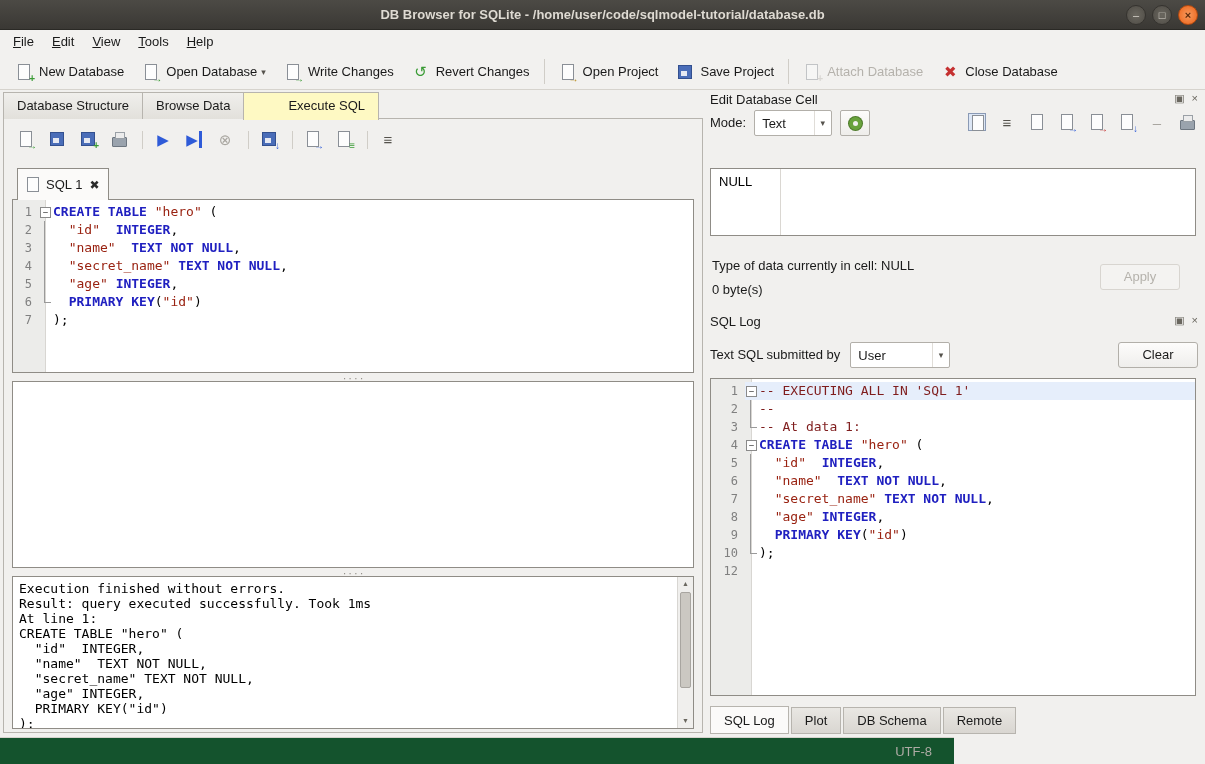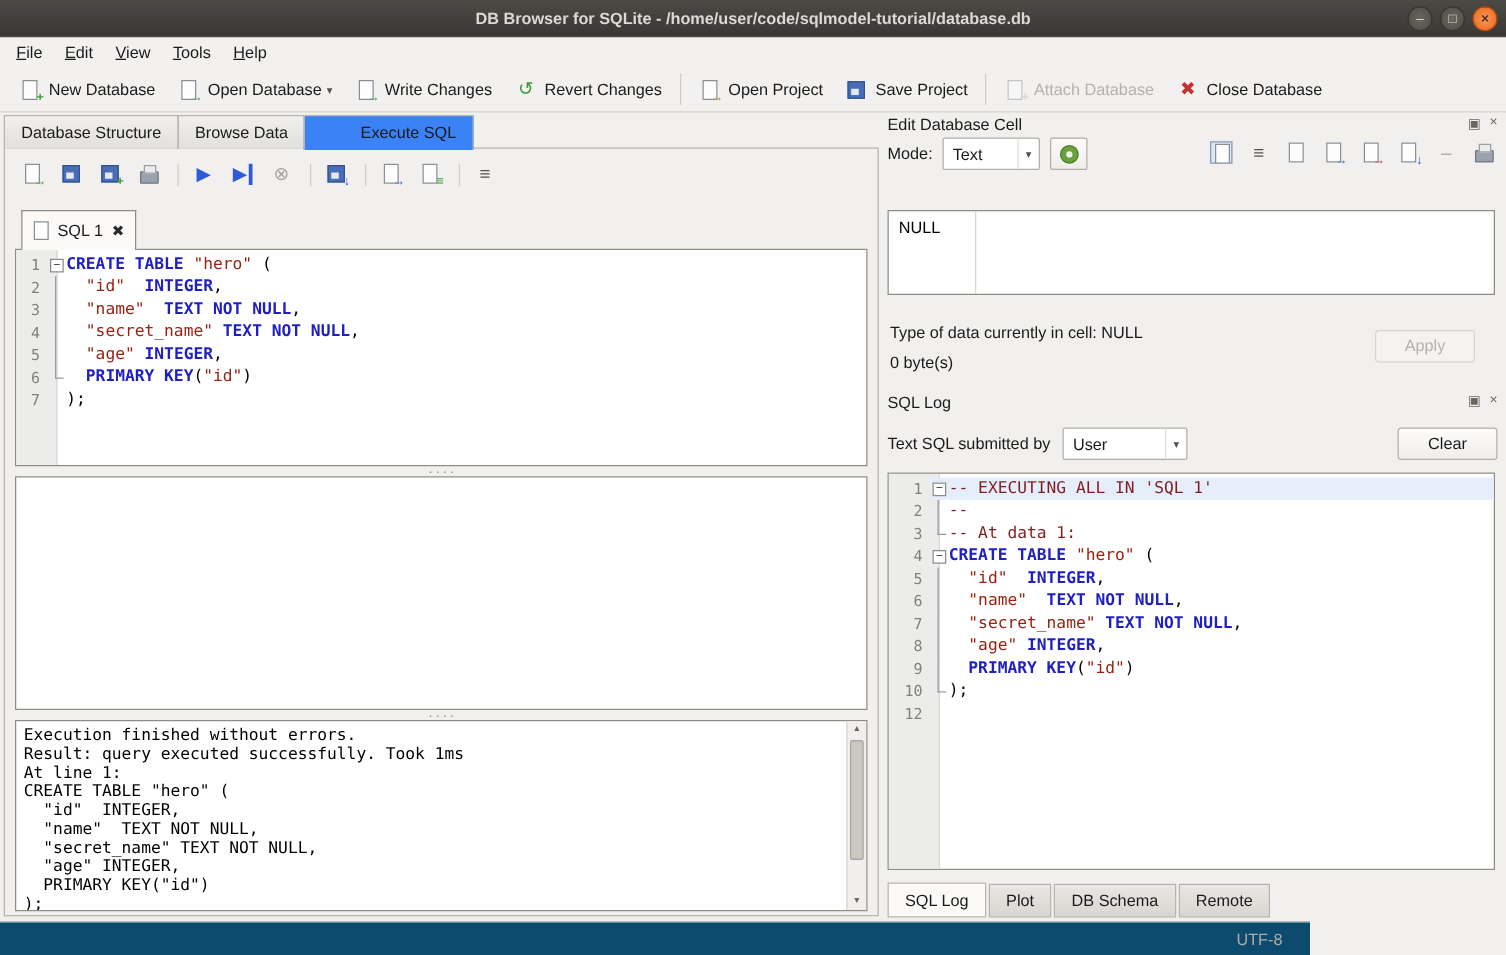--- a/index.html
+++ b/index.html
@@ -46,21 +46,21 @@
   .tbi .g { position:absolute; right:-2px; bottom:-3px; font-size:10px; font-weight:bold; line-height:1; z-index:2; }
   .tbi.big { line-height:18px; }
   .tbi.big .g { position:static; font-size:15px; font-weight:normal; line-height:18px; }
   .tbi.bar .g { border-right:3px solid #2f5bd8; padding-right:1px; }
   .tbi.framed { border:1px solid #8a9ab5; background:#dce6f5; }
 
   
   .main-tabs { position:absolute; left:3px; top:92px; height:27px; display:flex; z-index:3; }
   .mtab { padding:5px 13px; border:1px solid #b7b4ae; border-bottom:none;
       background:linear-gradient(#f0efec,#e2e0db); margin-right:-1px; line-height:16px; }
-  .mtab.active { background:#3b82f6; position:relative; z-index:4; height:28px;padding-left:44px; }
+  .mtab.active { background:#fef9c3; position:relative; z-index:4; height:28px;padding-left:44px; }
 
   
   .left-panel { position:absolute; left:3px; top:118px; width:700px; height:615px;
       background:#f1f0ee; border:1px solid #b7b4ae; }
   .sqlbar { position:absolute; left:8px; top:7px; height:28px; display:flex; align-items:center; }
   .sqlico { padding:3px 5px; margin-right:3px; border-radius:2px; }
   .sql-sep { width:1px; height:18px; background:#d0cdc7; margin:0 6px; }
 
   .sqltab { position:absolute; left:13px; top:49px; height:32px; background:#fbfaf9;
       border:1px solid #8f8c86; border-bottom:none; z-index:2;
@@ -149,21 +149,21 @@
       display:flex; align-items:center; gap:10px; }
 
   .log-box { left:710px; top:378px; width:486px; height:318px; }
 
   .bottom-tabs { position:absolute; left:710px; top:706px; height:28px; display:flex; align-items:flex-end; }
   .btab { padding:5px 13px; border:1px solid #b7b4ae; background:linear-gradient(#e9e7e3,#d9d6d1);
       margin-right:2px; line-height:15px; }
   .btab.active { background:#fbfaf9; padding-top:6px; }
 
   
-  .statusbar { position:absolute; left:0; top:737px; width:1048px; height:27px; background:#0c4a6e;
+  .statusbar { position:absolute; left:0; top:737px; width:954px; height:27px; background:#14532d;
       border-top:1px solid #d6d3cd; }
   .enc { position:absolute; right:22px; top:6px; color:#aeaba5; }
 </style>
 </head>
 <body>
 
 <div class="titlebar">
   <span class="title-text">DB Browser for SQLite - /home/user/code/sqlmodel-tutorial/database.db</span>
   <span class="winbtns">
     <span class="wbtn"><span>–</span></span>

